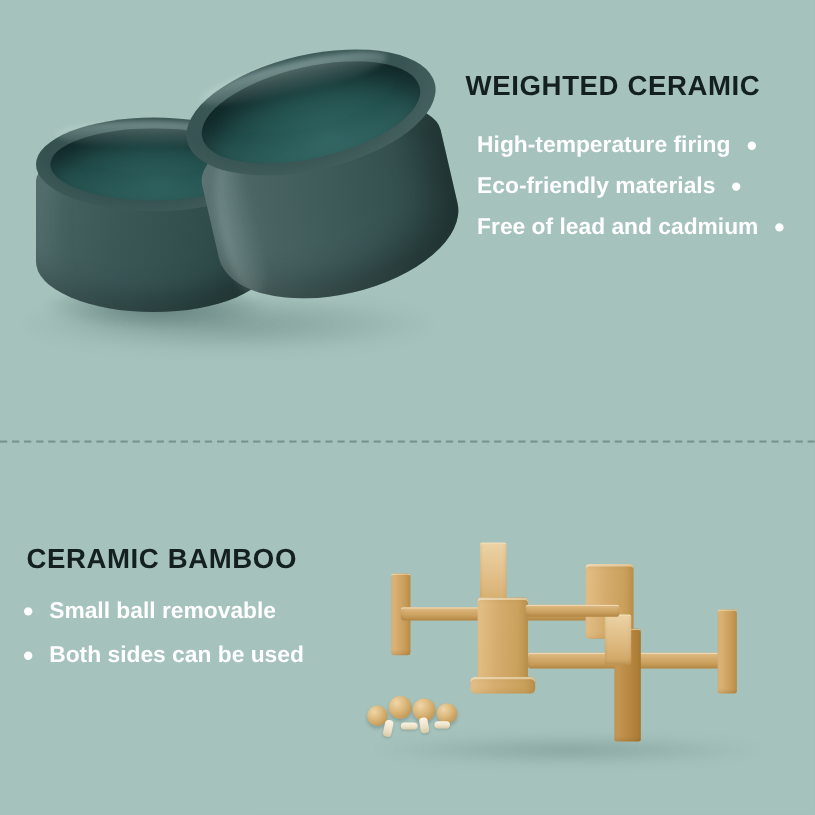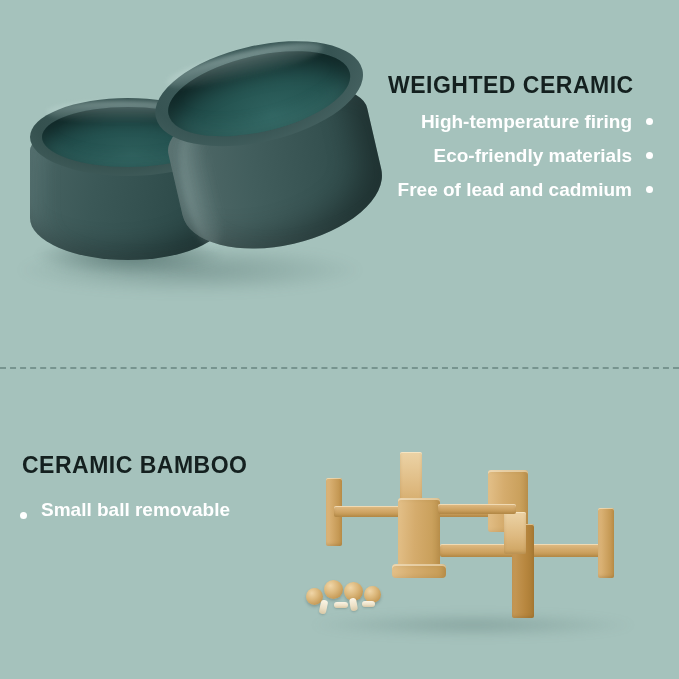--- a/index.html
+++ b/index.html
@@ -42,21 +42,21 @@
   
   .title {
     position: absolute;
     font-weight: bold;
     color: #14201f;
     letter-spacing: .5px;
     white-space: nowrap;
   }
   .title-ceramic {
     left: 388px;
-    top: 72px;
+    top: 58px;
     font-size: 23px;
   }
   .title-bamboo {
     left: 22px;
     top: 452px;
     font-size: 23px;
   }
 
   .bullets {
     position: absolute;
@@ -81,34 +81,33 @@
     background: #ffffff;
     flex: 0 0 auto;
   }
 
   
   .bullets-ceramic {
     right: 26px;
     top: 112px;
   }
   .bullets-ceramic li {
-    justify-content: flex-end;
+    justify-content: flex-start;
     margin-bottom: 15px;
   }
   .bullets-ceramic .dot { margin-left: 14px; }
 
   
   .bullets-bamboo {
     left: 20px;
     top: 500px;
   }
   .bullets-bamboo li {
     justify-content: flex-start;
     margin-bottom: 18px;
-    align-items: flex-end;
   }
   .bullets-bamboo .dot { margin-right: 14px; }
 
   
   .stage {
     position: absolute;
     overflow: hidden;
   }
   .stage-bowls {
     left: 0;
@@ -339,20 +338,24 @@
 
   <div class="panel panel-bottom"></div>
 
   <div class="title title-bamboo">CERAMIC BAMBOO</div>
 
   <ul class="bullets bullets-bamboo">
     <li>
       <span class="dot"></span>
       <span>Small ball removable</span>
     </li>
+    <li>
+      <span class="dot"></span>
+      <span>Both sides can be used</span>
+    </li>
   </ul>
 
   <div class="stage stage-stand">
 
     <div class="stand-shadow" style="left:18px; top:172px; width:330px; height:26px;"></div>
 
     <div class="bamboo">
       <div class="slat vert" style="left:36px; top:38px; width:16px; height:68px;"></div>
       <div class="slat" style="left:44px; top:66px; width:178px; height:11px;"></div>
       <div class="slat vert light" style="left:110px; top:12px; width:22px; height:62px;"></div>

